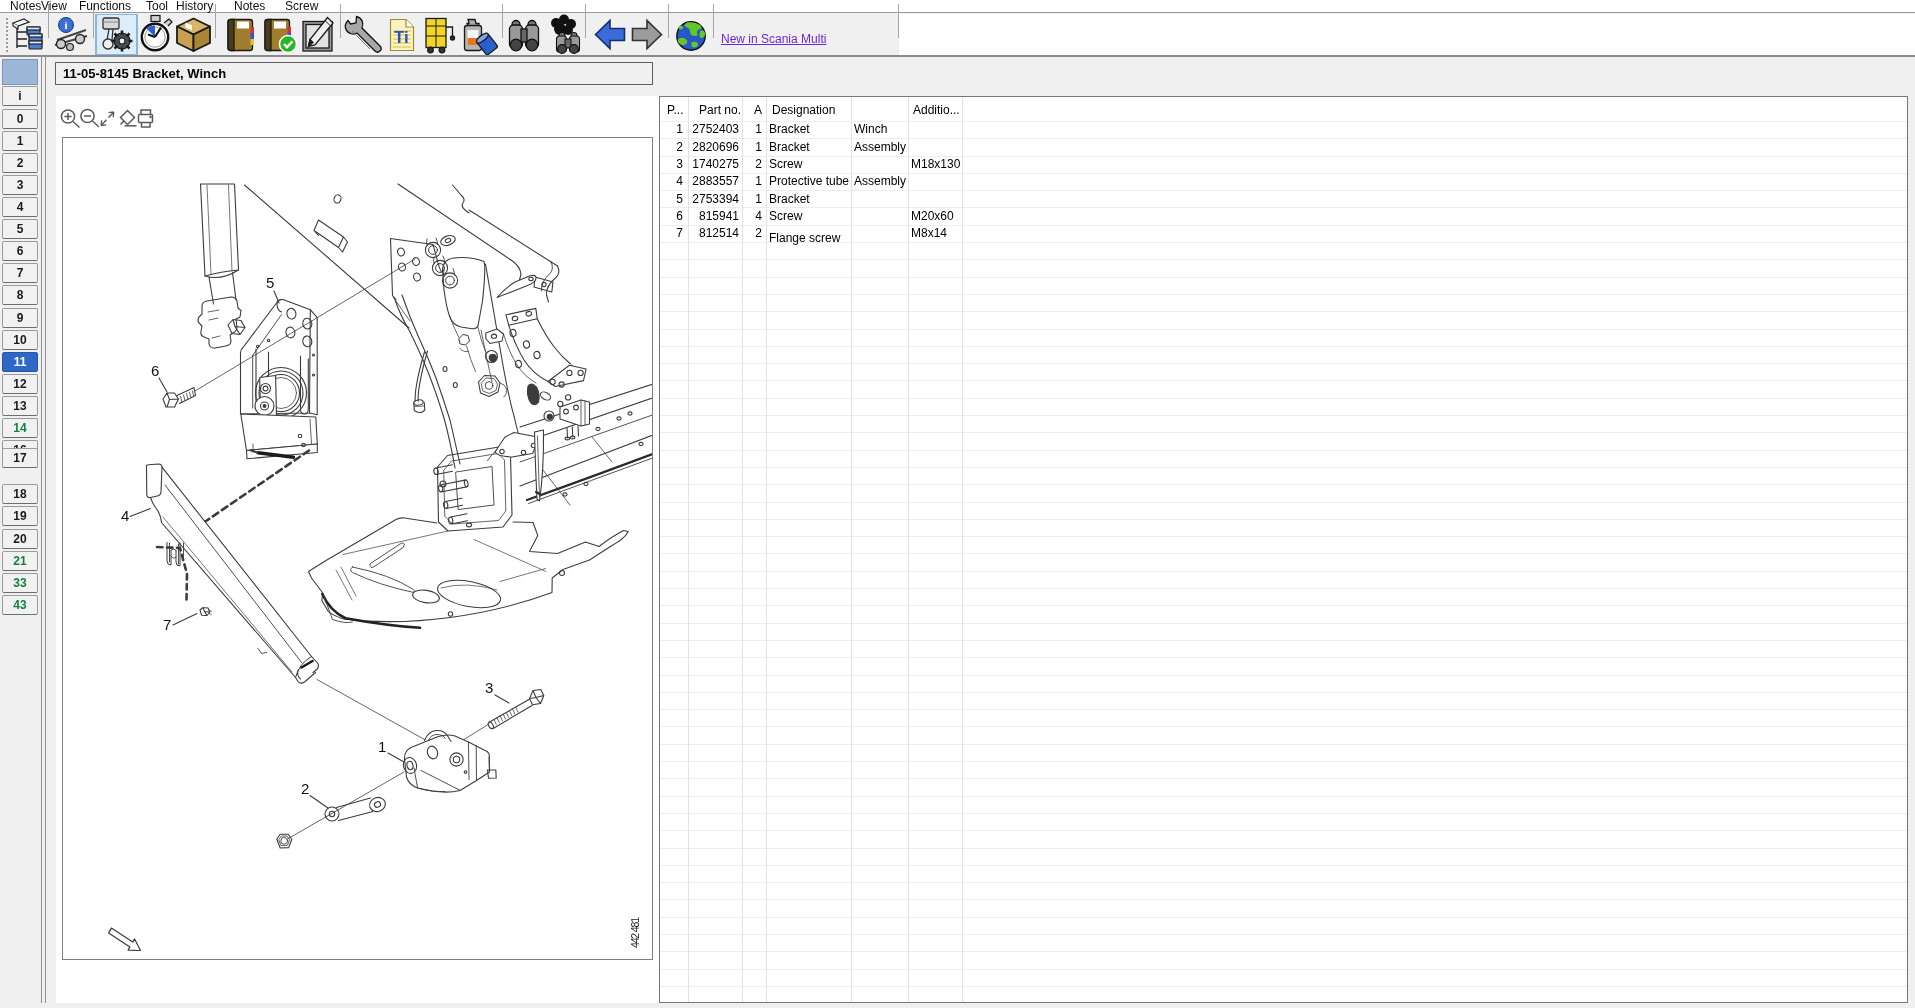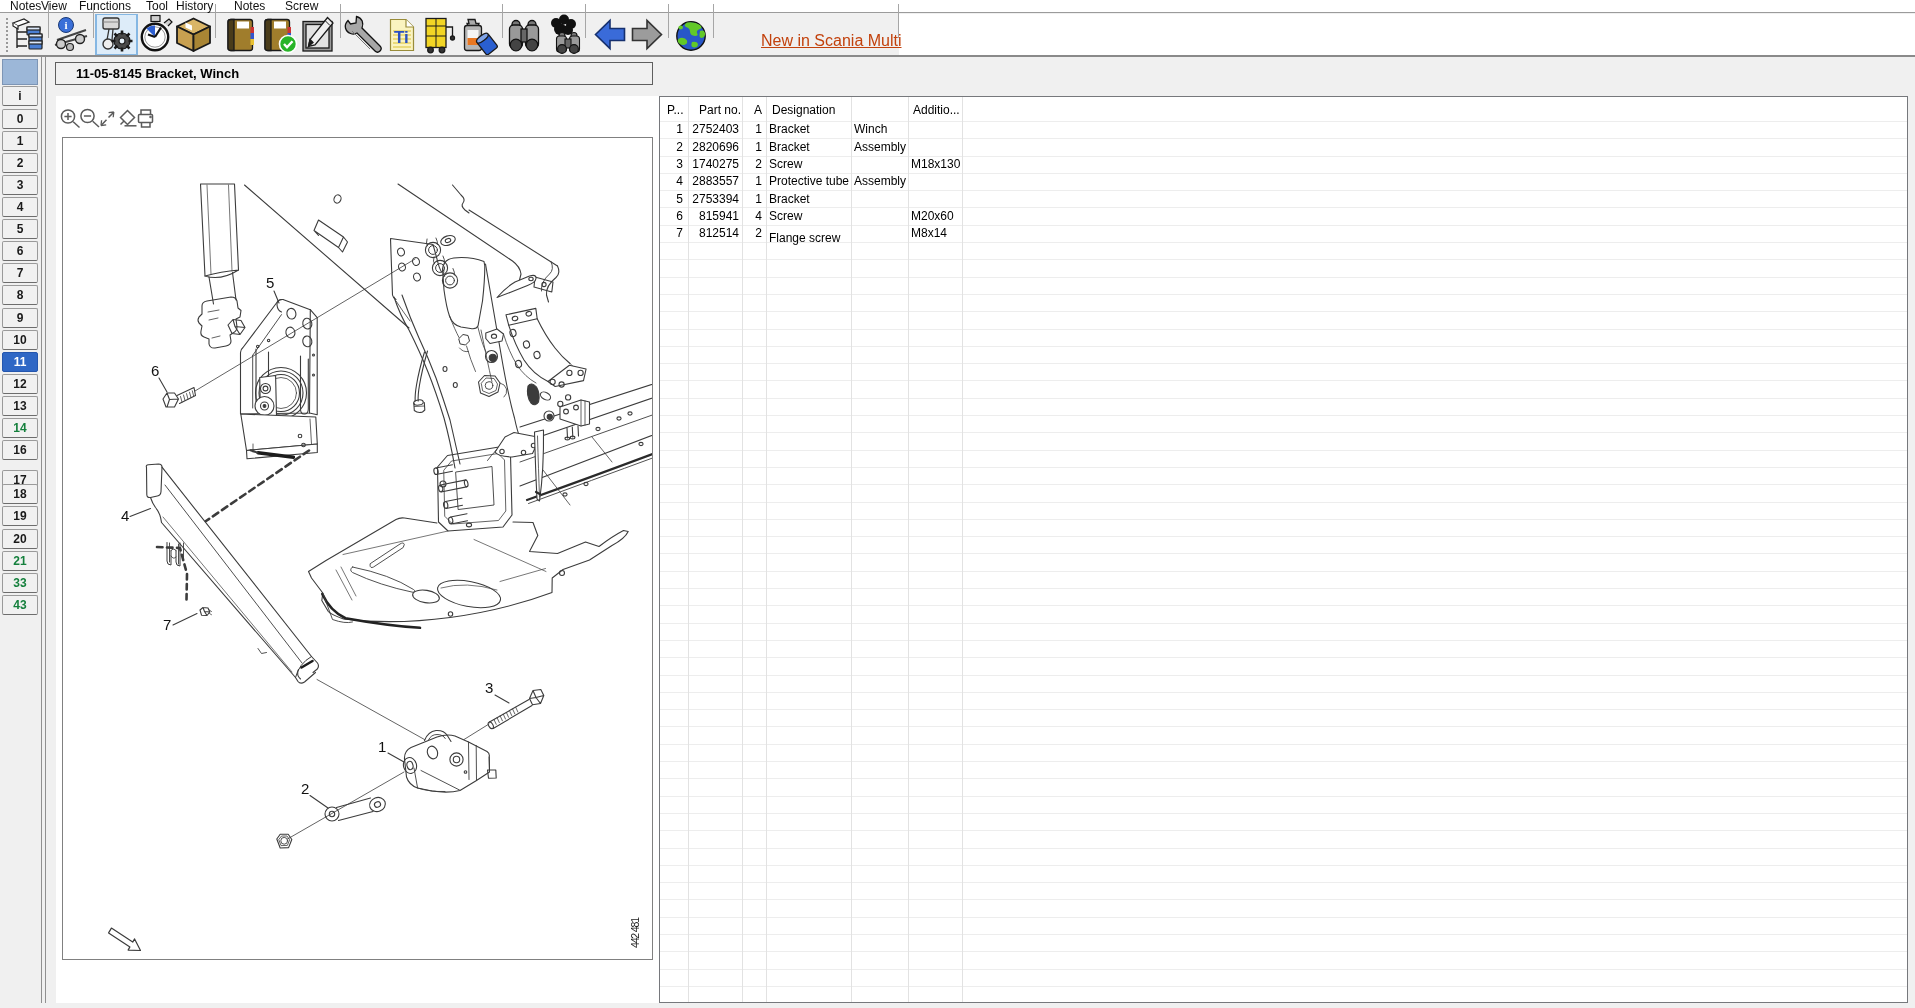--- a/index.html
+++ b/index.html
@@ -7,35 +7,35 @@
   font-family:"Liberation Sans", sans-serif; }
 .abs { position:absolute; }
 #menubar { position:absolute; left:0; top:0; width:1915px; height:13px; background:#ffffff;
   border-bottom:1px solid #9b9b9b; font-size:12px; color:#111; }
 #menubar span { position:absolute; top:-1px; }
 #toolbar { position:absolute; left:0; top:14px; width:899px; height:41px; background:#f0f0f0; }
 #toolbarline { position:absolute; left:0; top:55px; width:1915px; height:2px; background:#8a8a8a; }
 .tsep { position:absolute; top:4px; width:1px; height:34px; background:#a6a6a6; }
 #grip { position:absolute; left:6px; top:18px; width:2px; height:34px;
   background:repeating-linear-gradient(to bottom,#999 0 2px,#f0f0f0 2px 4px); }
-#linktext { position:absolute; left:721px; top:32px; font-size:16px; color:#c2410c;
-  text-decoration:underline;margin-left:40px; }
+#linktext { position:absolute; left:721px; top:32px; font-size:12px; color:#6d28d9;
+  text-decoration:underline; }
 
 #sidetop { position:absolute; left:2px; top:59px; width:36px; height:26px; background:#9cb7d8;
   border:1px solid #7d95b5; }
 .sbtn { position:absolute; left:2px; width:36px; height:20px; background:#f1f1f1;
   border:1px solid #9a9a9a; border-bottom-color:#6d6d6d; border-radius:2px;
   font-size:12px; font-weight:bold; color:#1a1a1a; text-align:center; line-height:18px; }
 .sbtn.dis { color:#15803d; }
 .sbtn.sel { background:#2f67c5; border-color:#2456ae; color:#ffffff; }
 
 #drawpanel { position:absolute; left:56px; top:96px; width:603px; height:907px; background:#ffffff; }
 #titlebox { position:absolute; left:55px; top:62px; width:598px; height:23px; background:#f0f0f0;
   border:1px solid #5f5f5f; font-size:13px; font-weight:bold; color:#000;
-  line-height:21px; padding-left:20px; }
+  line-height:21px; padding-left:7px; }
 
 #tablepanel { position:absolute; left:659px; top:96px; width:1249px; height:907px;
   background:#ffffff; border:1px solid #76787c;
 }
 #hgrid { position:absolute; left:660px; top:121px; width:1247px; height:881px;
   background:repeating-linear-gradient(to bottom, #ededed 0 1px, transparent 1px 17.3px); }
 .vline { position:absolute; top:97px; width:1px; height:905px; background:#e2e2e2; }
 .trow { position:absolute; height:17px; font-size:12px; color:#000; line-height:17px; white-space:pre; }
 .num { text-align:right; }
 #tablehead span { position:absolute; top:103px; font-size:12px; color:#000; }
@@ -232,21 +232,21 @@
   <div class="sbtn" style="top:241px">6</div>
   <div class="sbtn" style="top:263px">7</div>
   <div class="sbtn" style="top:285px">8</div>
   <div class="sbtn" style="top:308px">9</div>
   <div class="sbtn" style="top:330px">10</div>
   <div class="sbtn sel" style="top:352px">11</div>
   <div class="sbtn" style="top:374px">12</div>
   <div class="sbtn" style="top:396px">13</div>
   <div class="sbtn dis" style="top:418px">14</div>
   <div class="sbtn" style="top:440px">16</div>
-  <div class="sbtn" style="top:470px">17</div>
+  <div class="sbtn" style="top:448px">17</div>
   <div class="sbtn" style="top:484px">18</div>
   <div class="sbtn" style="top:506px">19</div>
   <div class="sbtn" style="top:529px">20</div>
   <div class="sbtn dis" style="top:551px">21</div>
   <div class="sbtn dis" style="top:573px">33</div>
   <div class="sbtn dis" style="top:595px">43</div>
 </div>
 
 <div id="titlebox">11-05-8145 Bracket, Winch</div>
 <div id="drawpanel"></div>

